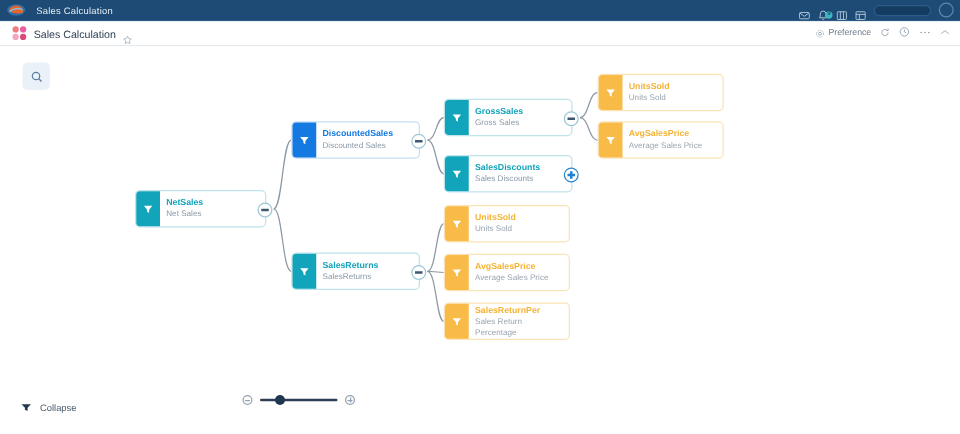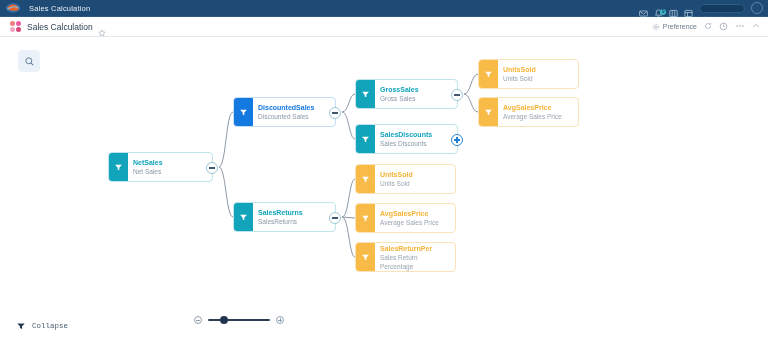--- a/index.html
+++ b/index.html
@@ -129,21 +129,21 @@
   .handle.plus .bar-v { width: 1.4px; height: 6px; background:#1f7fd0; position:absolute; }
 
   
   .bottombar {
     position: absolute; left: 0; top: 305px;
     width: 768px; height: 42px; background: #ffffff;
     display: flex; align-items: center;
   }
   .collapse {
     display: flex; align-items: center; gap: 6px; margin-left: 16px;
-    font-size: 7.5px; color: #4a5b6e; font-family: Liberation Mono, monospace;
+    font-size: 7.5px; color: #4a5b6e;
   }
   .zoomwrap {
     position: absolute; left: 194px; top: 11px;
     display: flex; align-items: center; gap: 6px;
   }
   .zoom-circle {
     width: 8px; height: 8px; border-radius: 50%;
     border: 1px solid #93a2b2; position: relative;
     display: flex; align-items: center; justify-content: center;
   }

